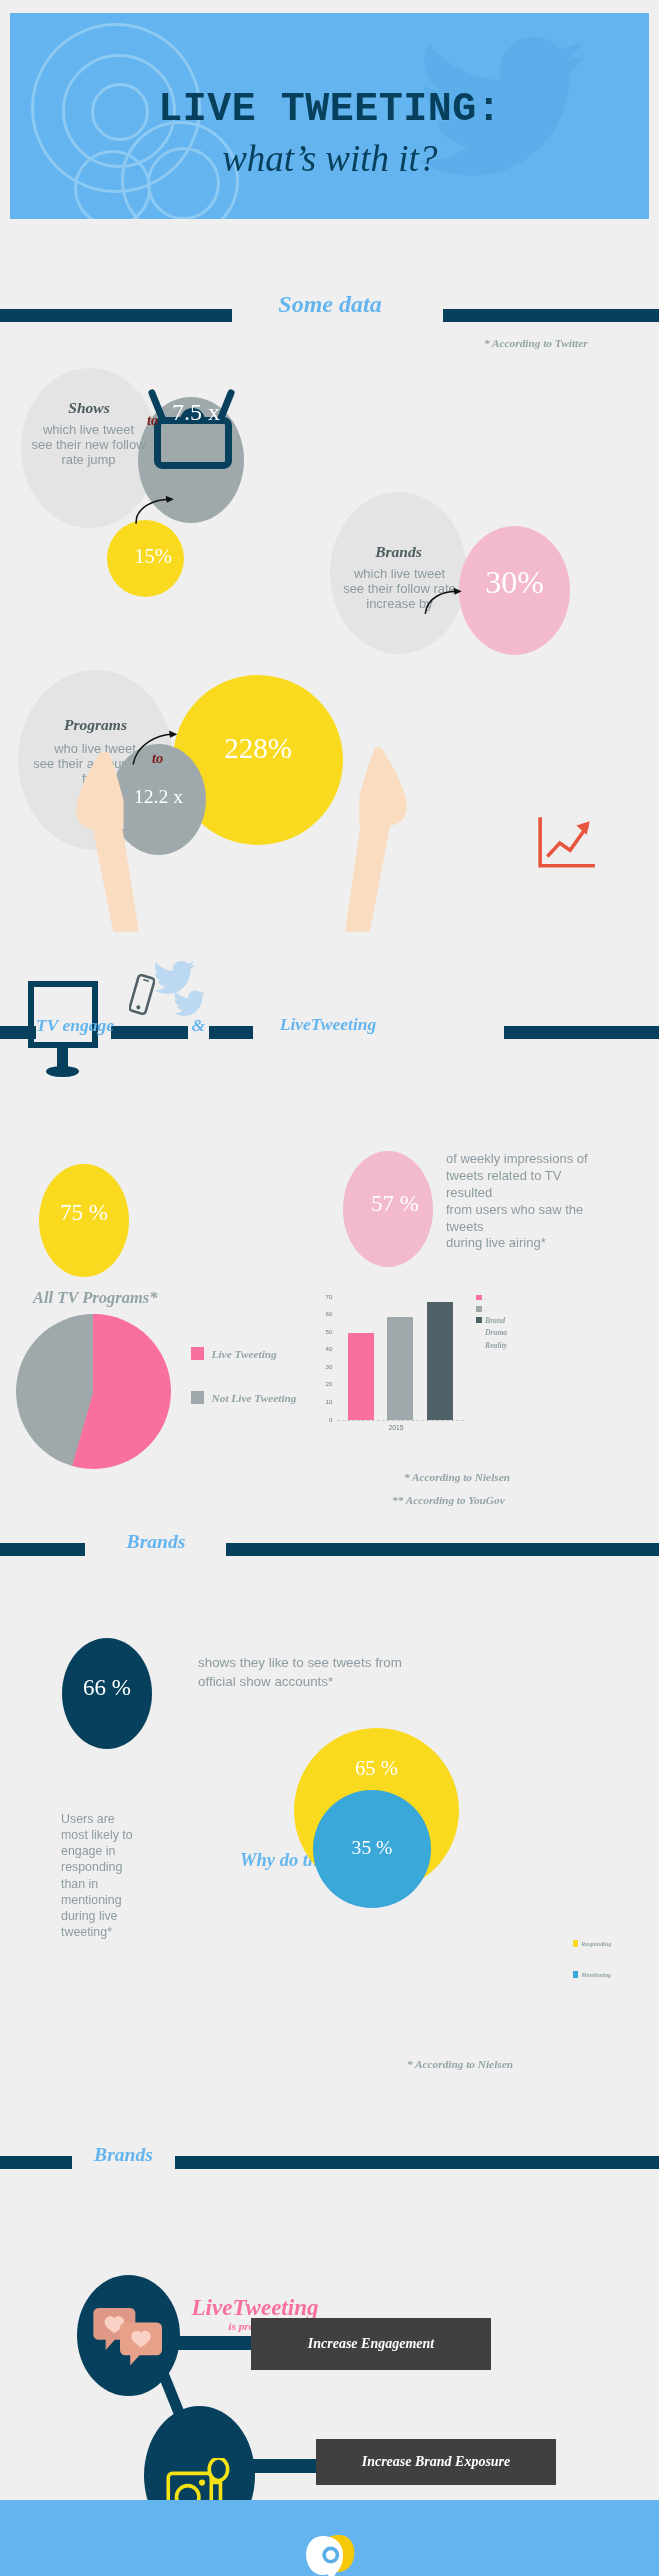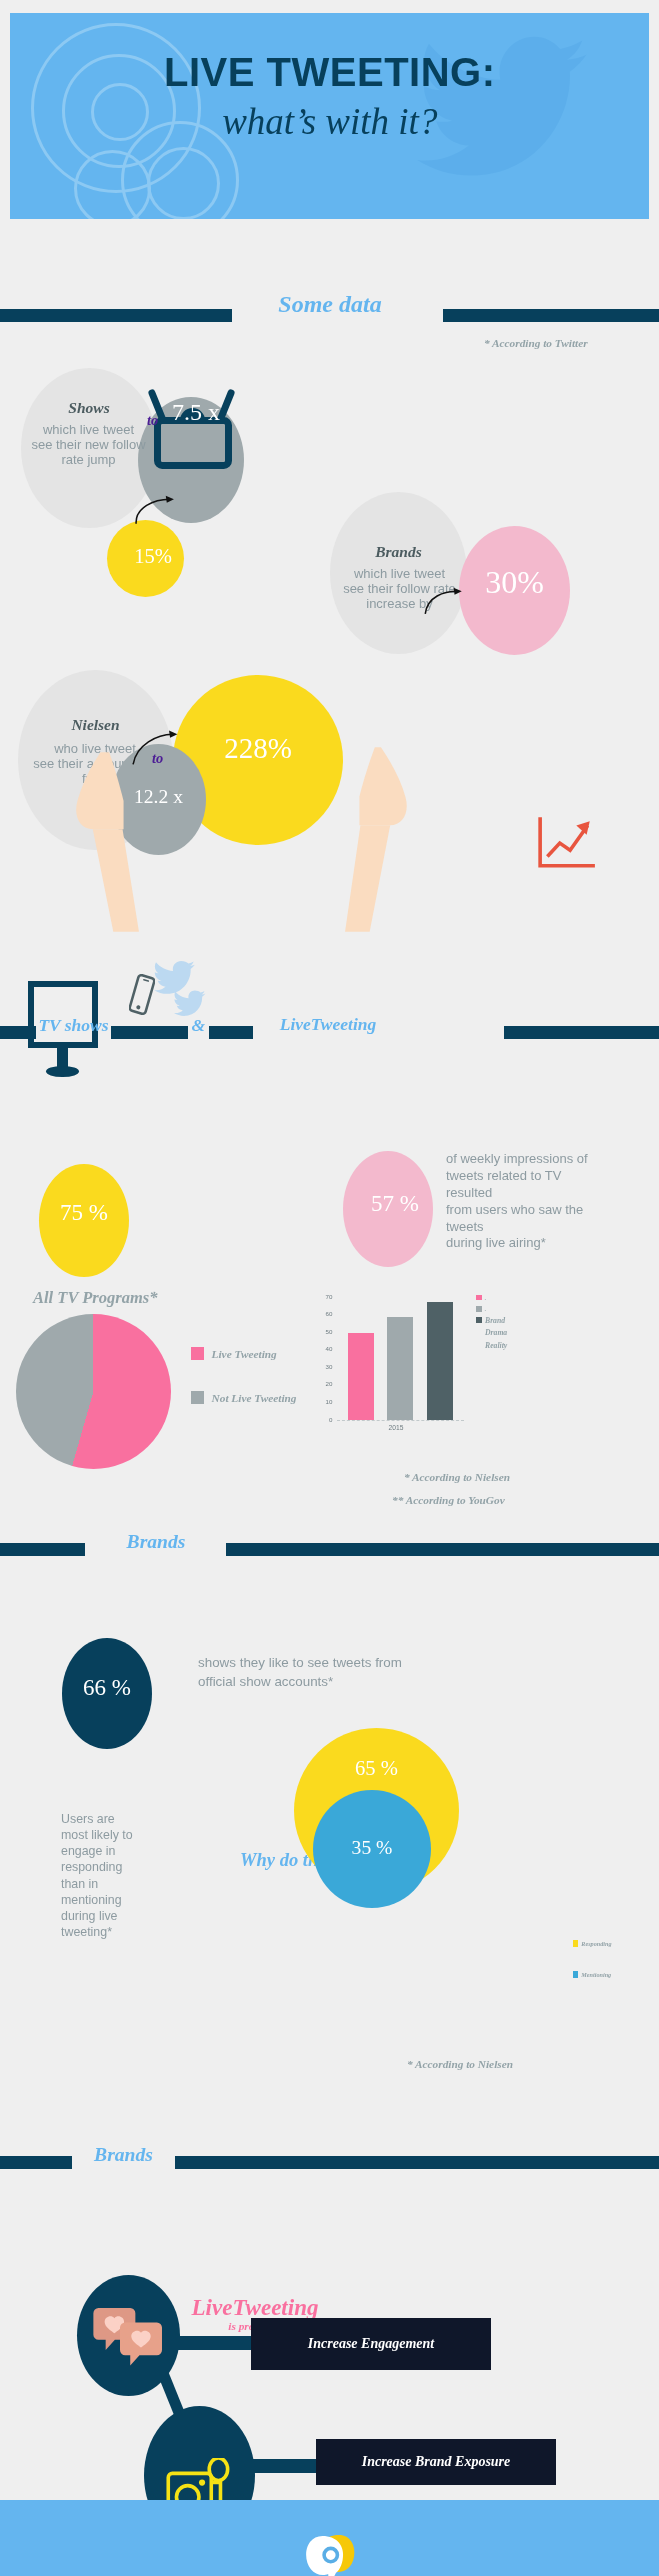--- a/index.html
+++ b/index.html
@@ -23,21 +23,22 @@
   .hdr-gear.g2 { width:118px; height:118px; left:111px; top:108px; }
   .hdr-gear.g2::after{content:"";position:absolute;left:23px;top:23px;width:67px;height:67px;border:3.1px solid #8cc9f3;border-radius:50%;}
   .hdr-gear.g3 { width:77px; height:77px; left:64px; top:137px; }
   .hdr-bird {
     position:absolute; right:62px; top:20.6px; width:170px; height:155px;
     opacity:.35;
   }
   .hdr-title-wrap { position:absolute; left:0; right:0; top:37px; text-align:center; }
   .hdr-line1 {
     font-size:40px; font-weight:bold; color:#07405c; letter-spacing:0.5px;
-    font-family:Liberation Sans, sans-serif;
+    font-family:Liberation Mono, monospace;
+    margin-top:37px;
   }
   .hdr-line1 .colon { color:#07405c; }
   .hdr-line2 {
     font-size:37px; color:#07405c; margin-top:5.2px;
     font-family:"Liberation Serif", serif; font-style:italic; font-weight:normal;
   }
 
   
   .band { position:absolute; left:0; width:659px; height:13.4px; }
   .band .bar-left { position:absolute; left:0; top:0; height:13.4px; background:#07405c; }
@@ -66,21 +67,21 @@
   }
   .stat-text {
     position:absolute; color:#8d9ba1; font-size:13px; line-height:1.15; text-align:center;
     font-family:"Liberation Sans", sans-serif;
   }
   .bignum {
     position:absolute; color:#ffffff; text-align:center;
     font-family:"Liberation Serif", serif;
   }
   .to-word {
-    position:absolute; color:#4c1d95; font-size:14.4px;
+    position:absolute; color:#7f1d1d; font-size:14.4px;
     font-family:"Liberation Serif", serif; font-style:italic; font-weight:bold;
   }
 
   .tv-set { position:absolute; }
   .tv-body { position:absolute; border:7.2px solid #07405c; border-radius:8.2px; background:#9fa9ac; }
   .tv-ant  { position:absolute; width:7.2px; background:#07405c; border-radius:4.1px; transform-origin:bottom center; }
 
   .arrow { position:absolute; }
 
   
@@ -121,21 +122,21 @@
   
   .why-title {
     position:absolute; text-align:center; color:#64b5ef; font-size:18.5px;
     font-family:"Liberation Serif", serif; font-style:italic; font-weight:bold;
   }
 
   
   .flow-node { position:absolute; background:#07405c; border-radius:50%; }
   .flow-connector { position:absolute; background:#07405c; }
   .flow-chip {
-    position:absolute; background:#0f172a; display:flex; align-items:center; justify-content:center;
+    position:absolute; background:#404040; display:flex; align-items:center; justify-content:center;
   }
   .flow-chip span {
     color:#ffffff; font-size:14px;
     font-family:"Liberation Serif", serif; font-style:italic; font-weight:bold; white-space:nowrap;
   }
   .lt-proved {
     position:absolute; text-align:center;
   }
   .lt-proved .lt-main {
     color:#f9709f; font-size:23px; display:block;
@@ -208,21 +209,21 @@
 increase by</div>
 
   <div class="blob pink" style="left:459px; top:526px; width:111px; height:129px;"></div>
   <div class="bignum" style="left:459px; top:564px; width:111px; font-size:32px;">30%</div>
   <svg class="arrow" style="left:421px; top:582px; width:44px; height:36px;" viewBox="0 0 85 70">
     <path d="M8 62 C 12 28, 45 18, 70 18" fill="none" stroke="#111" stroke-width="3"></path>
     <polygon points="79,18 63,11 65,25" fill="#111"></polygon>
   </svg>
 
   <div class="blob ghost" style="left:18px; top:670px; width:155px; height:180px;"></div>
-  <div class="stat-label" style="left:31px; top:716px; width:129px;">Nielsen</div>
+  <div class="stat-label" style="left:31px; top:716px; width:129px;">Programs</div>
   <div class="stat-text" style="left:23px; top:742px; width:144px; white-space:pre-line;">who live tweet
 see their accounts go
 from</div>
 
   <div class="blob yellow" style="left:173px; top:675px; width:170px; height:170px;"></div>
   <div class="blob gray" style="left:111px; top:744px; width:95px; height:111px;"></div>
   <div class="bignum" style="left:173px; top:732px; width:170px; font-size:29px;">228%</div>
   <div class="to-word" style="left:152px; top:750px;">to</div>
   <div class="bignum" style="left:111px; top:786px; width:95px; font-size:19.6px; color:#ffffff;">12.2 x</div>
   <svg class="arrow" style="left:129px; top:729px; width:52px; height:39px;" viewBox="0 0 100 75">
@@ -265,21 +266,21 @@
   </svg>
   <svg style="position:absolute; left:170px; top:989px; width:44px; height:44px;" viewBox="0 0 110 110">
     <path fill="#bcd9f1" d="M62 4c-9 0-16 7-16 16 0 1 0 2 .3 3-13.2-.7-25-7-32.8-16.7-1.4 2.4-2.2 5.1-2.2 8 0 5.6 2.8 10.5 7.2 13.4-2.7-.1-5.2-.8-7.3-2v.2c0 7.8 5.6 14.3 12.9 15.8-1.3.4-2.8.6-4.2.6-1 0-2-.1-3-.3 2 6.4 8 11 15 11.2C28.4 57.7 21.4 60.3 14 60.3c-1.3 0-2.6-.1-3.8-.2 7.1 4.5 15.5 7.2 24.6 7.2 29.5 0 45.6-24.5 45.6-45.7v-2.1c3.1-2.3 5.8-5.1 8-8.3-2.9 1.3-6 2.1-9.2 2.5 3.3-2 5.8-5.1 7-8.8-3.1 1.8-6.5 3.2-10.2 3.9C73.1 5.8 67.9 4 62 4z"></path>
   </svg>
 
   <div class="band" style="top:1026px;">
     <div class="bar-left" style="width:36px;"></div>
     <div style="position:absolute; left:111px; top:0; width:77px; height:13.4px; background:#07405c;"></div>
     <div style="position:absolute; left:209px; top:0; width:44px; height:13.4px; background:#07405c;"></div>
     <div class="bar-right" style="width:155px;"></div>
-    <div class="band-title" style="left:36px; width:75px; font-size:17.5px; top:-10.8px;">TV shows</div>
+    <div class="band-title" style="left:36px; width:75px; font-size:17.5px; top:-10.8px;">TV engage</div>
     <div class="band-title" style="left:188px; width:20.6px; font-size:17.5px; top:-10.8px;">&amp;</div>
     <div class="band-title" style="left:252px; width:152px; font-size:17.5px; top:-12.4px;">LiveTweeting</div>
   </div>
 
   <div class="blob yellow" style="left:39px; top:1164px; width:90px; height:113px;"></div>
   <div class="bignum" style="left:39px; top:1200px; width:90px; font-size:23px;">75 %</div>
 
   <div class="blob pink" style="left:343px; top:1151px; width:90px; height:116px;"></div>
   <div class="bignum" style="left:343px; top:1191px; width:92px; font-size:23px;padding-left:12px;">57 %</div>
   <div style="position:absolute; left:446px; top:1151px; width:201px; color:#8d9ba1; font-size:13px; line-height:1.3; white-space:pre-line; font-family:'Liberation Sans',sans-serif;">of weekly impressions of

